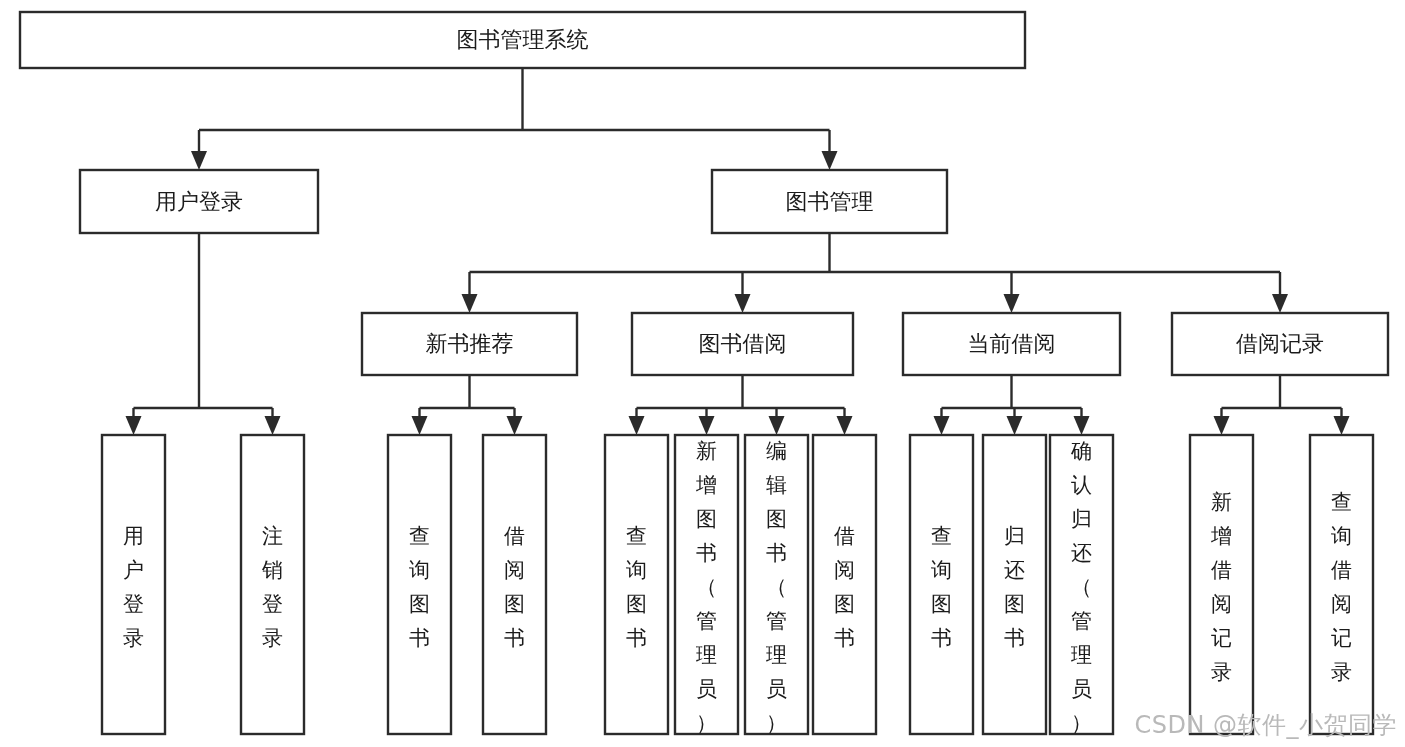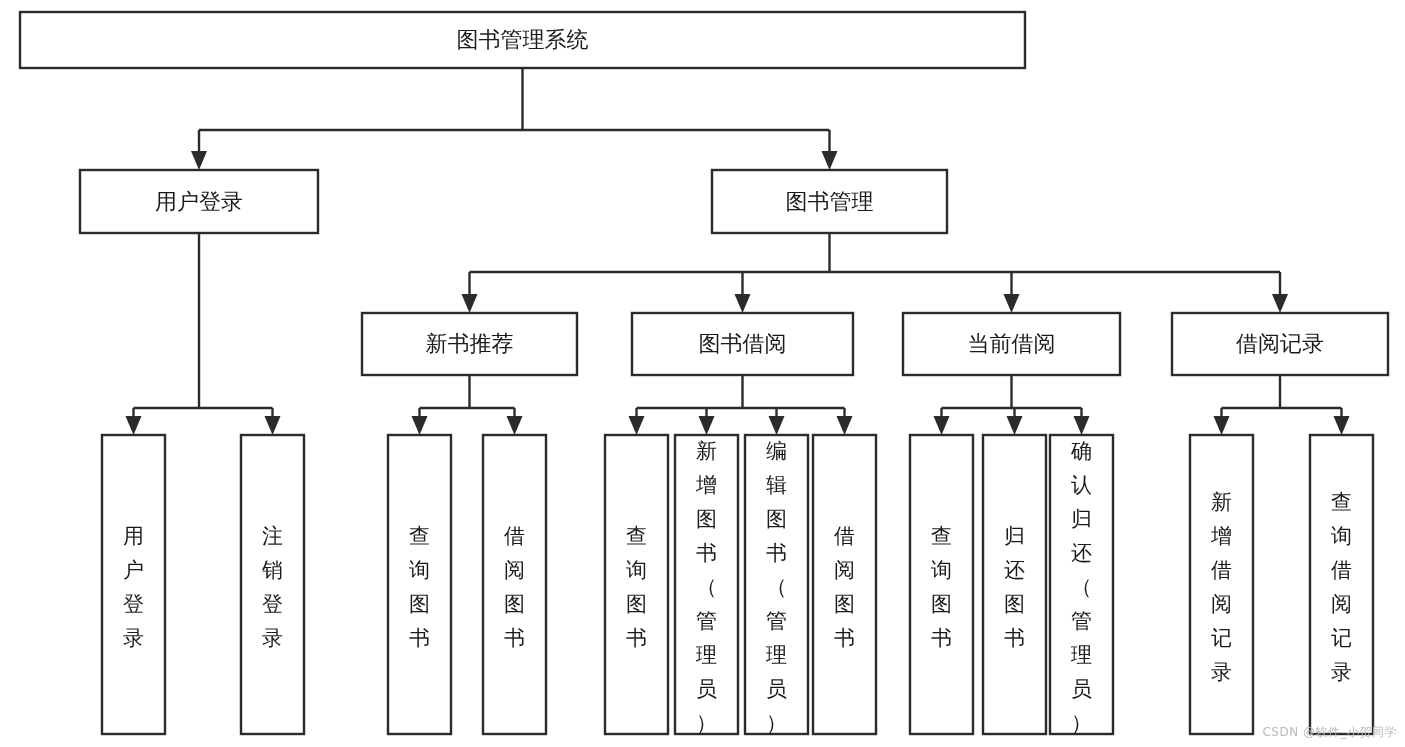--- a/index.html
+++ b/index.html
@@ -54,21 +54,21 @@
   }
   .edge-arrow {
     fill: #2b2b2b;
     stroke: none;
   }
   .watermark {
     position: absolute;
     right: 8px;
     bottom: 6px;
     font-family: "DejaVu Sans", "Liberation Sans", sans-serif;
-    font-size: 12px;
+    font-size: 24px;
     color: #b9b9b9;
     letter-spacing: 0.5px;
     white-space: nowrap;
     pointer-events: none;
     margin-top: 48px;
   }
 </style>
 </head>
 <body>
 

